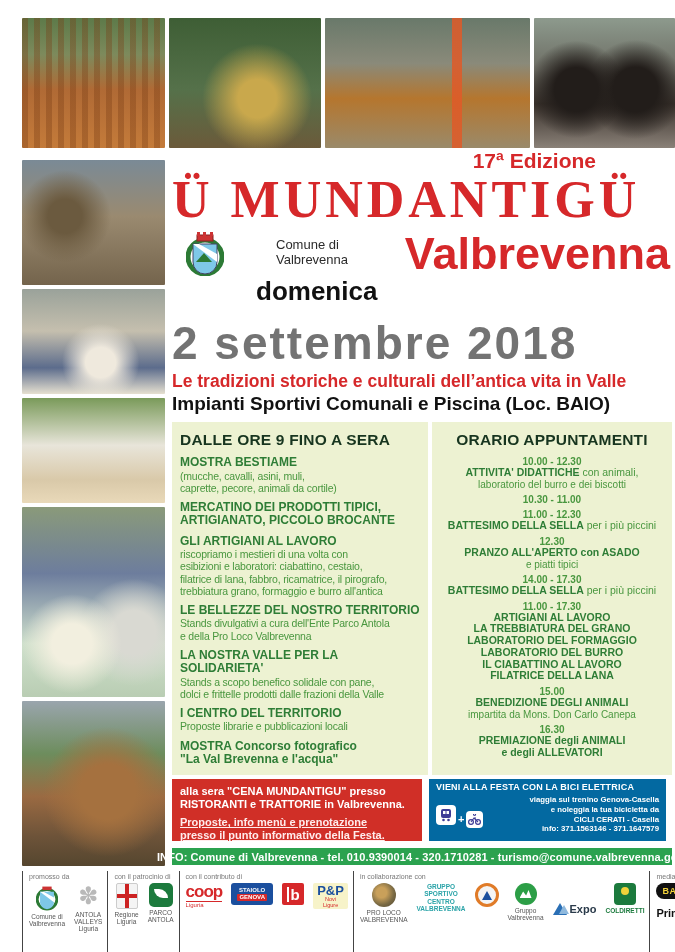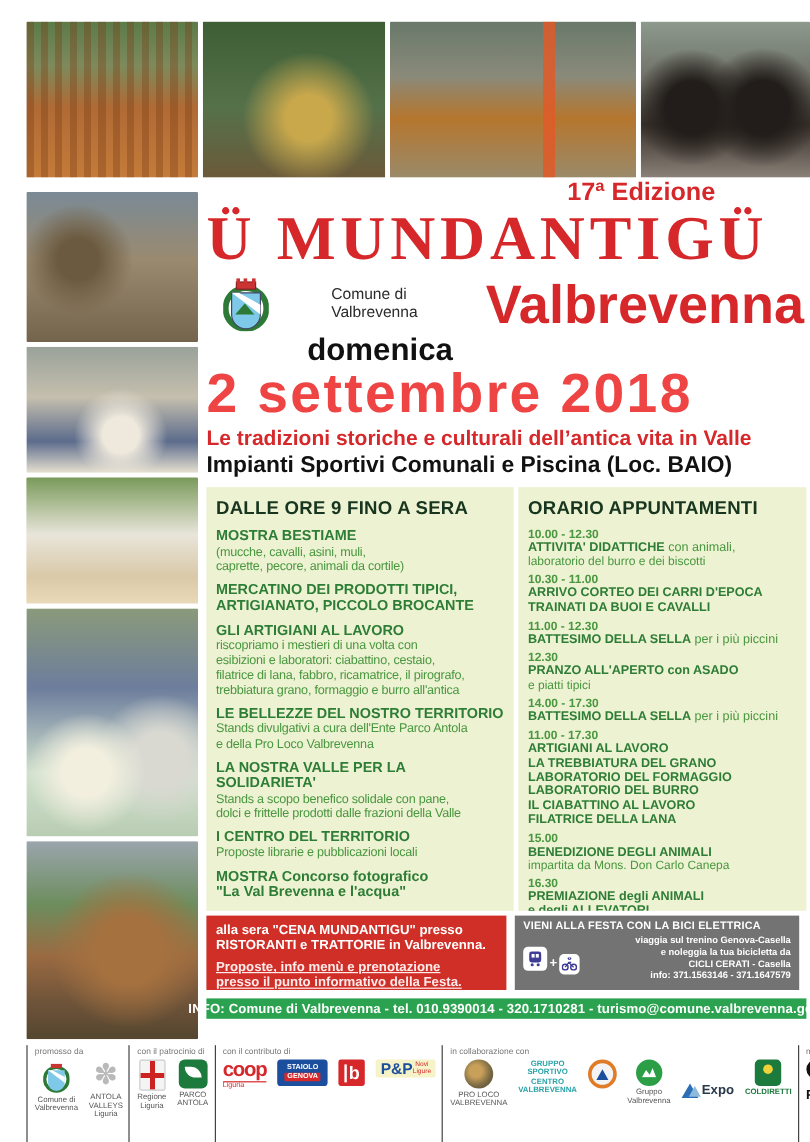--- a/index.html
+++ b/index.html
@@ -44,48 +44,48 @@
   .main{position:absolute;left:172px;top:150px;width:500px;}
   .edition{color:#d6282a;font-weight:bold;font-size:21px;text-align:right;padding-right:76px;line-height:1;}
   .title{font-family:"Liberation Serif", serif;font-weight:bold;color:#d6282a;
          font-size:52px;letter-spacing:4px;line-height:1.02;margin-top:2px;white-space:nowrap;}
   .crest-row{display:flex;align-items:center;margin-top:4px;gap:44px;}
   .crest{width:38px;height:46px;margin-left:14px;flex:0 0 auto;}
   .comune-label{font-size:13px;color:#2b2b2b;line-height:1.15;margin-left:8px;}
   .subtitle{flex:1;text-align:right;color:#d6282a;font-weight:bold;font-size:45px;line-height:1;
             letter-spacing:0px;padding-right:2px;}
   .day{font-size:26px;font-weight:bold;color:#111;margin:2px 0 0 84px;line-height:1;}
-  .date{font-size:46px;font-weight:bold;color:#ef4444;letter-spacing:2px;line-height:1;margin-top:0px;white-space:nowrap;}
+  .date{font-size:46px;font-weight:bold;color:#737373;letter-spacing:2px;line-height:1;margin-top:16px;white-space:nowrap;}
   .tagline{color:#d6282a;font-weight:bold;font-size:17.5px;margin-top:6px;line-height:1.1;white-space:nowrap;}
   .venue{color:#111;font-weight:bold;font-size:19px;margin-top:3px;line-height:1.1;white-space:nowrap;}
 
   
   .panels{display:flex;gap:4px;margin-top:7px;}
   .panel{background:#edf2d2;box-sizing:border-box;overflow:hidden;height:353px;}
   .panel.lp{width:256px;padding:9px 8px 6px 8px;}
-  .panel.rp{width:240px;padding:9px 8px 22px 8px;}
+  .panel.rp{width:240px;padding:9px 8px 22px 8px;text-align:center;}
   .panel-header{font-size:15.5px;font-weight:bold;color:#17351f;letter-spacing:.2px;margin-bottom:7px;}
   .litem{margin-bottom:7px;}
   .ltitle{font-size:12px;font-weight:bold;color:#2e7d36;line-height:1.12;}
   .lbody{font-size:10.5px;color:#49973f;line-height:1.16;letter-spacing:-.2px;}
   .lbody:empty{display:none;}
   .ritem{margin-bottom:4px;}
   .rtime{font-size:10px;font-weight:bold;color:#49973f;line-height:1.1;}
   .rmain{font-size:10.5px;line-height:1.12;color:#2e7d36;}
   .rb{font-weight:bold;}
   .rr{font-weight:normal;color:#49973f;}
   .rsub{font-size:10px;color:#49973f;line-height:1.12;}
   .rsub:empty{display:none;}
 
   
   .boxes{display:flex;gap:7px;margin-top:4px;}
   .dinner-box{width:250px;height:62px;background:#d02f27;box-sizing:border-box;padding:6px 8px;}
   .dinner-line1,.dinner-line2{color:#fff;font-weight:bold;font-size:11px;line-height:1.15;}
   .dinner-line2{margin-top:6px;color:#ffecec;text-decoration:underline;}
-  .bike-box{width:237px;height:62px;background:#737373;box-sizing:border-box;padding:4px 7px;}
+  .bike-box{width:237px;height:62px;background:#0369a1;box-sizing:border-box;padding:4px 7px;}
   .bike-title{color:#fff;font-weight:bold;font-size:9px;letter-spacing:.2px;line-height:1.1;}
   .bike-row{display:flex;align-items:center;margin-top:2px;}
   .bike-icons{display:flex;align-items:center;gap:2px;flex:0 0 auto;}
   .icon-tile{width:20px;height:20px;background:#fff;border-radius:4px;display:flex;align-items:center;justify-content:center;}
   .icon-tile.small{width:17px;height:17px;margin-top:10px;}
   .bike-plus{color:#fff;font-weight:bold;font-size:11px;margin-top:8px;}
   .bike-text{flex:1;color:#fff;font-size:7.8px;font-weight:bold;line-height:1.25;text-align:right;}
 
   .info-bar{margin-top:7px;width:500px;height:17px;background:#2ba24f;color:#fff;font-weight:bold;
             font-size:11px;display:flex;align-items:center;justify-content:center;letter-spacing:.1px;white-space:nowrap;}
@@ -110,21 +110,21 @@
       border-radius:0 9px 0 9px;}
   .coop-txt{font-size:17px;font-weight:bold;color:#d6282a;line-height:1;letter-spacing:-1px;
       border-bottom:1.5px solid #d6282a;padding-bottom:1px;}
   .coop-sub{font-size:6px;color:#d6282a;align-self:flex-start;}
   .staiolo{width:42px;height:22px;background:#1b4f9e;border-radius:3px;color:#fff;font-size:6px;font-weight:bold;
       display:flex;flex-direction:column;align-items:center;justify-content:center;line-height:1.1;}
   .staiolo .band{background:#d6282a;padding:0 2px;border-radius:1px;}
   .blogo{width:22px;height:22px;background:#d6282a;color:#fff;font-weight:bold;font-size:15px;
       display:flex;align-items:center;justify-content:center;border-radius:2px;}
   .blogo i{font-style:normal;border-left:2px solid #fff;padding-left:2px;line-height:1;}
-  .pp{background:#f7f3c9;border-radius:2px;padding:1px 4px;display:flex;flex-direction:row;align-items:center;}
+  .pp{background:#f7f3c9;border-radius:2px;padding:1px 4px;display:flex;flex-direction:column;align-items:center;}
   .pp .pp-main{color:#1b4f9e;font-weight:bold;font-size:13px;line-height:1;}
   .pp .pp-sub{color:#d6282a;font-size:5.5px;line-height:1;}
   .proloco-ico{width:24px;height:24px;border-radius:50%;background:
       radial-gradient(circle at 40% 40%, #c9a05a 25%, #7a6a44 60%, #4f4630 100%);}
   .gs-txt{font-size:6.5px;font-weight:bold;color:#2aa3a8;line-height:1.15;}
   .pc-ico{width:24px;height:24px;border-radius:50%;background:#f4f4f4;border:3px solid #e07b28;
       box-sizing:border-box;position:relative;}
   .pc-ico:after{content:"";position:absolute;left:4px;top:5px;border-left:5px solid transparent;
       border-right:5px solid transparent;border-bottom:9px solid #1b4f9e;}
   .gv-ico{width:22px;height:22px;border-radius:50%;background:#2c9e46;position:relative;}
@@ -236,22 +236,20 @@
       <div class="panel rp">
         <div class="panel-header">ORARIO APPUNTAMENTI</div>
 
         <div class="ritem">
           <div class="rtime">10.00 - 12.30</div>
           <div class="rmain pre"><span class="rb">ATTIVITA' DIDATTICHE</span><span class="rr"> con animali,</span></div>
           <div class="rsub pre">laboratorio del burro e dei biscotti</div>
         </div>
         <div class="ritem">
           <div class="rtime">10.30 - 11.00</div>
-          <div class="rmain pre"><span class="rb">ARRIVO CORTEO DEI CARRI D'EPOCA
-TRAINATI DA BUOI E CAVALLI</span><span class="rr"></span></div>
 
         </div>
         <div class="ritem">
           <div class="rtime">11.00 - 12.30</div>
           <div class="rmain pre"><span class="rb">BATTESIMO DELLA SELLA</span><span class="rr"> per i più piccini</span></div>
 
         </div>
         <div class="ritem">
           <div class="rtime">12.30</div>
           <div class="rmain pre"><span class="rb">PRANZO ALL'APERTO con ASADO</span><span class="rr"></span></div>

